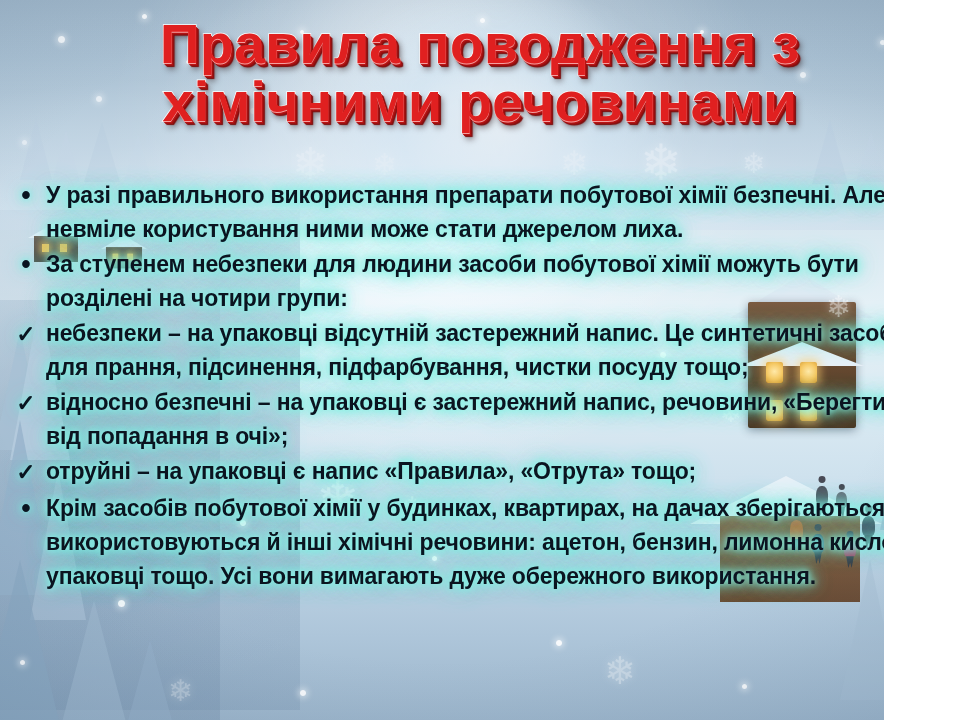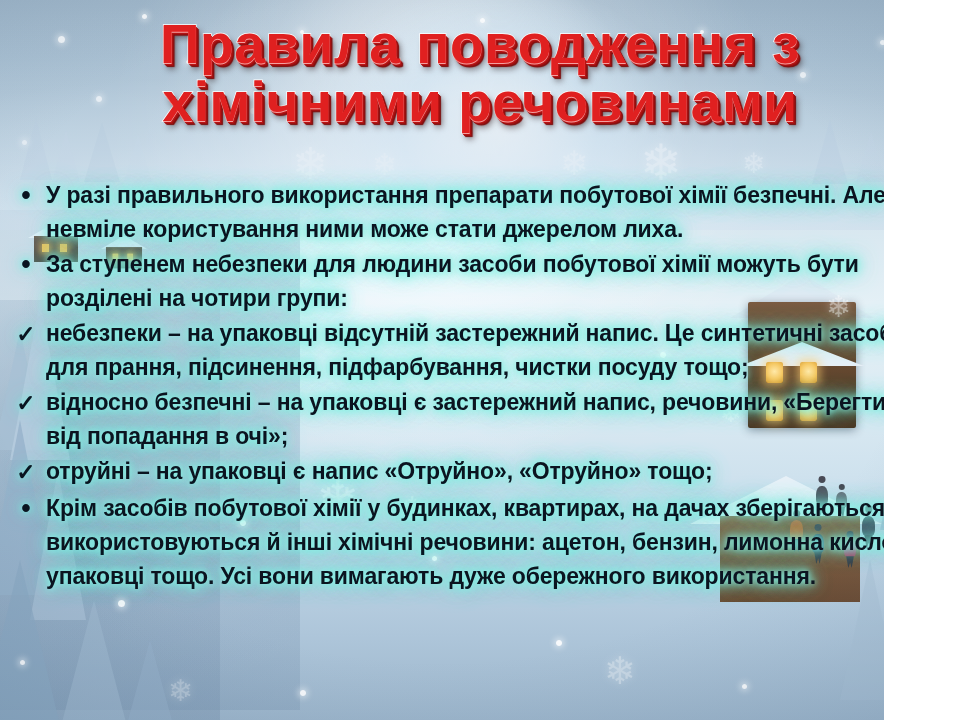--- a/index.html
+++ b/index.html
@@ -459,21 +459,21 @@
       <span class="ptext indent">небезпеки – на упаковці відсутній застережний напис. Це синтетичні засоби для прання, підсинення, підфарбування, чистки посуду тощо;</span>
     </div>
 
     <div class="para">
       <span class="marker check">✓</span>
       <span class="ptext indent">відносно безпечні – на упаковці є застережний напис, речовини, «Берегтися від попадання в очі»;</span>
     </div>
 
     <div class="para">
       <span class="marker check">✓</span>
-      <span class="ptext indent">отруйні – на упаковці є напис «Отруйно», «Отруйно» тощо;</span>
+      <span class="ptext indent">отруйні – на упаковці є напис «Правила», «Отрута» тощо;</span>
     </div>
 
 
     <div class="para">
       <span class="marker dot">•</span>
       <span class="ptext indent">Крім засобів побутової хімії у будинках, квартирах, на дачах зберігаються та використовуються й інші хімічні речовини: ацетон, бензин, лимонна кислота, упаковці тощо. Усі вони вимагають дуже обережного використання.</span>
     </div>
 
   </div>
 </div>

